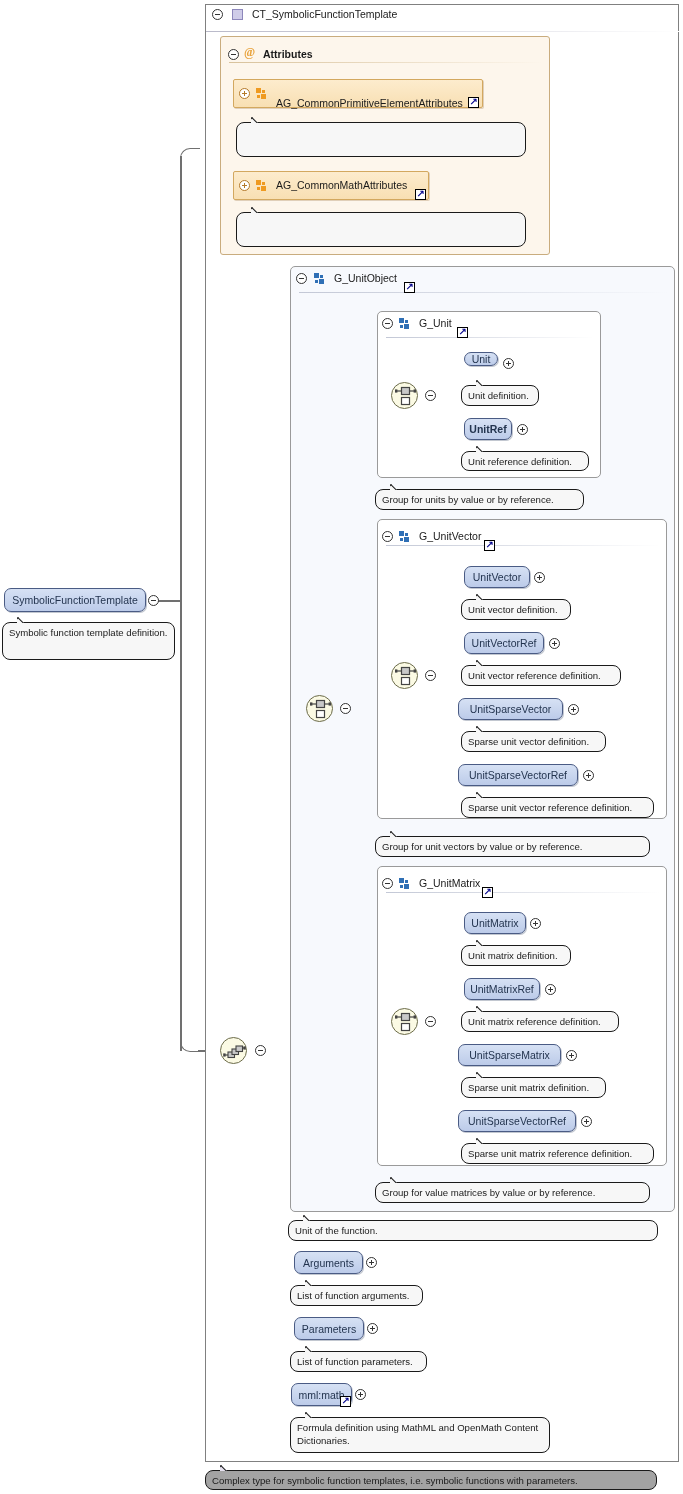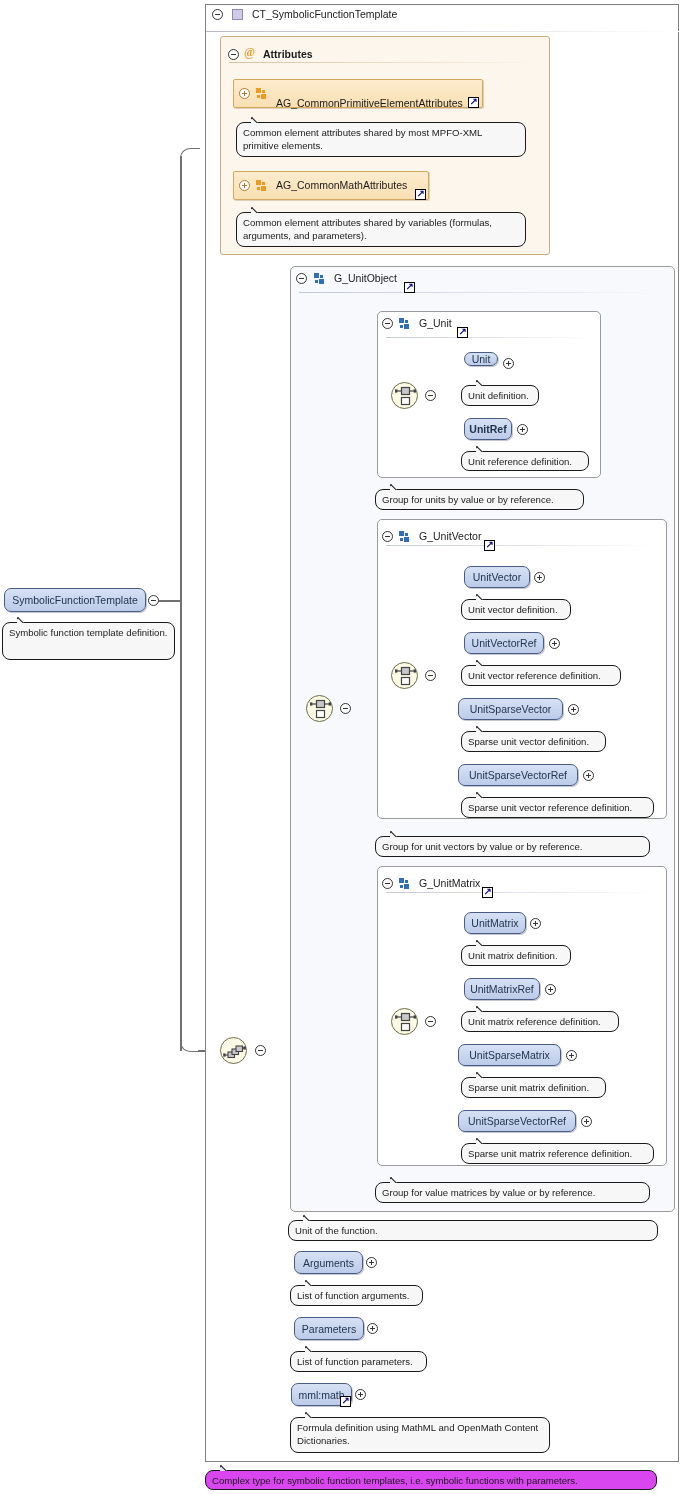--- a/index.html
+++ b/index.html
@@ -51,21 +51,21 @@
         box-shadow:1px 1px 0 rgba(120,130,150,.45);}
   .node.grad{background:linear-gradient(to bottom,#d6e1f4 0%,#bccbe9 100%);}
 
   
   .ann{position:absolute;border:1.2px solid #1a1a1a;background:#f7f7f7;border-radius:8px;
        font-size:9.6px;color:#1a1a1a;line-height:13px;padding:3px 6px 2px 6px;box-sizing:border-box;}
   .ann .tip{position:absolute;left:14px;top:-7px;width:16px;height:7px;overflow:hidden;}
   .ann .tip::before{content:"";position:absolute;left:1px;top:1px;width:11px;height:11px;
         background:#f7f7f7;border-left:1.2px solid #1a1a1a;border-top:1.2px solid #1a1a1a;
         transform:rotate(45deg);transform-origin:0 0;}
-  .ann.purple{background:#d946ef;border-color:#1a1a1a;}
+  .ann.purple{background:#a3a3a3;border-color:#1a1a1a;}
   .ann.purple .tip::before{background:#e6e2f0;}
 
   
   .comp{position:absolute;width:27px;height:27px;border:1.3px solid #6b6b4a;border-radius:50%;
         background:#fbfae4;}
   .comp svg{position:absolute;left:0;top:0;}
 
   
   .ln{position:absolute;background:#707070;}
   .lnh{height:1.6px;}
@@ -166,36 +166,34 @@
 <div class="grp-ico or abs" style="left:256px;top:88px;">
     <i class="a"></i>
     <i class="b"></i>
     <i class="c"></i>
     <i class="d"></i>
   </div>
 <div class="hdr-title abs" style="left:276px;top:87px;margin-top:10px;">AG_CommonPrimitiveElementAttributes</div>
 <div class="extref abs" style="left:468px;top:97px;"></div>
 <div class="ann abs" style="left:236px;top:122px;width:290px;height:35px;">
   <span class="tip"></span>
-  <span>Common element attributes shared by most MPFO-XML primitive elements.</span>
 </div>
 
 <div class="abs" style="left:233px;top:171px;width:196px;height:29px;border:1.3px solid #d3a85f;background:linear-gradient(to bottom,#fdeccd,#f8dfb3);border-radius:2px;box-shadow:1px 1px 0 rgba(180,150,110,.4);"></div>
 <div class="exp plus orange abs" style="left:239px;top:180px;"></div>
 <div class="grp-ico or abs" style="left:256px;top:180px;">
     <i class="a"></i>
     <i class="b"></i>
     <i class="c"></i>
     <i class="d"></i>
   </div>
 <div class="hdr-title abs" style="left:276px;top:179px;">AG_CommonMathAttributes</div>
 <div class="extref abs" style="left:415px;top:189px;"></div>
 <div class="ann abs" style="left:236px;top:212px;width:290px;height:35px;">
   <span class="tip"></span>
-  <span>Common element attributes shared by variables (formulas, arguments, and parameters).</span>
 </div>
 
 <div class="grpbox abs" style="left:290px;top:266px;width:385px;height:946px;">
   <div class="grp-hdr" style="width:369px;"></div>
 </div>
 <div class="exp abs" style="left:296px;top:273px;"></div>
 <div class="grp-ico abs" style="left:314px;top:273px;">
     <i class="a"></i>
     <i class="b"></i>
     <i class="c"></i>

